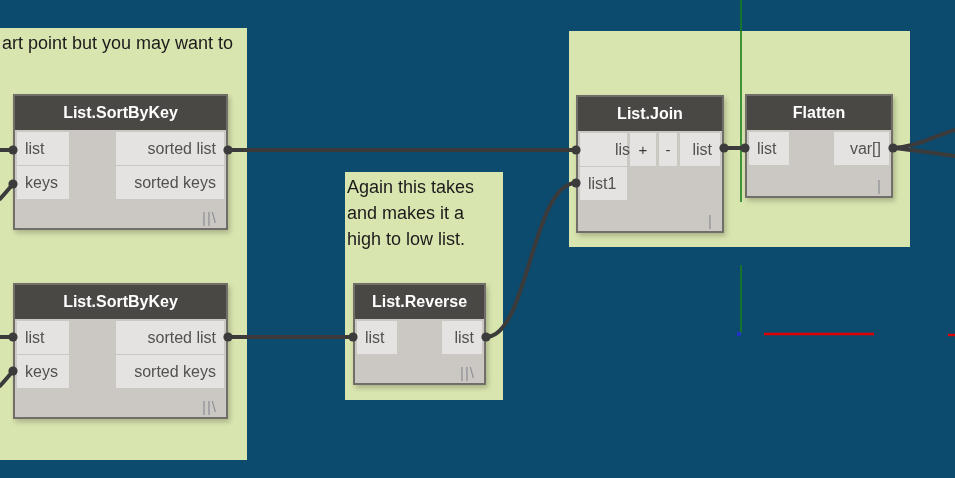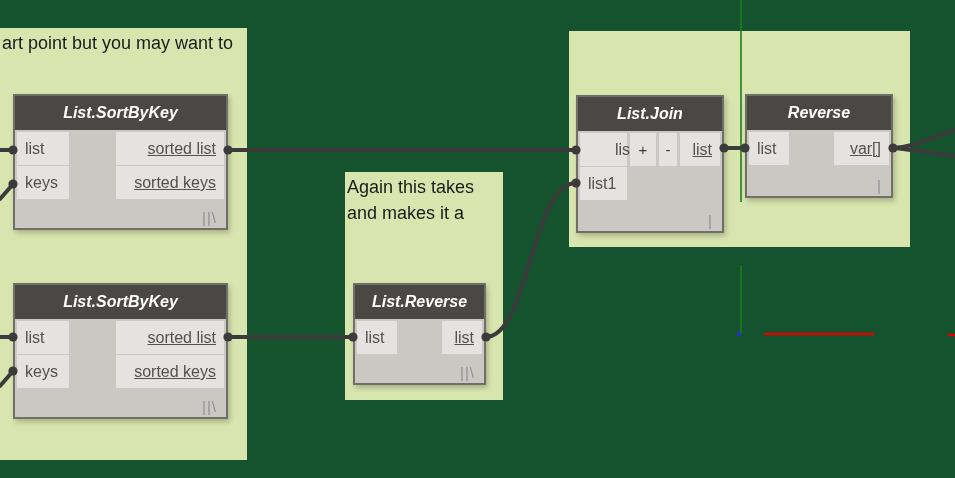--- a/index.html
+++ b/index.html
@@ -1,46 +1,46 @@
 <!DOCTYPE html>
 <html><head>
 <meta charset="utf-8">
 <style>
   html,body { margin:0; padding:0; }
   #canvas {
     position:relative; width:955px; height:478px; overflow:hidden;
-    background:#14532d;
+    background:#0c4a6e;
     font-family:"Liberation Sans", sans-serif;
   }
   .group {
     position:absolute; background:#d9e5af;
   }
   .group-note {
     position:absolute; top:2px; left:2px; right:2px;
     color:#1b1b1b; font-size:18px; line-height:26px;
     white-space:nowrap;
   }
   .node {
     position:absolute; background:#cbc7c3;
     border:2px solid #716e6a; box-sizing:border-box;
     box-shadow:2px 3px 5px rgba(0,0,0,0.22);
   }
   .node-header {
     position:absolute; top:0; left:0; right:0; height:34px;
     background:#4a4845; color:#ffffff;
     font-weight:bold; font-size:16px;
-    display:flex; align-items:center; justify-content:center;font-style:italic;
+    display:flex; align-items:center; justify-content:center;
   }
   .port {
     position:absolute; height:33px; background:#e5e3e1;
     color:#53514f; font-size:16px; line-height:33px;
     box-sizing:border-box;
   }
   .port.in  { left:2px;  padding-left:8px; }
-  .port.out { right:2px; padding-right:8px; text-align:right;text-decoration:underline; }
+  .port.out { right:2px; padding-right:8px; text-align:right; }
   .port.btn { text-align:center; padding:0; color:#3d3b39; font-size:15px; }
   .lacing {
     position:absolute; right:9px; bottom:2px;
     color:#8f8f97; font-size:15px; letter-spacing:1px;
   }
   #overlay {
     position:absolute; top:0; left:0; width:955px; height:478px;
     pointer-events:none;
   }
   
@@ -65,20 +65,21 @@
   <div class="group" id="group-left">
     <div class="group-note">
       <div>art point but you may want to</div>
     </div>
   </div>
 
   <div class="group" id="group-middle">
     <div class="group-note">
       <div>Again this takes</div>
       <div>and makes it a</div>
+      <div>high to low list.</div>
     </div>
   </div>
 
   <div class="group" id="group-right">
     <div class="group-note">
     </div>
   </div>
 
   <div class="node" id="node-sortbykey-1">
     <div class="node-header">List.SortByKey</div>
@@ -109,21 +110,21 @@
     <div class="node-header">List.Join</div>
     <div class="port in row1" style="width:47px;padding-left:35px;">list0</div>
     <div class="port in row2" style="width:47px;padding-left:8px;">list1</div>
     <div class="port btn row1" style="left:52px; width:26px;">+</div>
     <div class="port btn row1" style="left:81px; width:18px;">-</div>
     <div class="port out row1" style="width:40px;">list</div>
     <div class="lacing">|</div>
   </div>
 
   <div class="node" id="node-flatten">
-    <div class="node-header">Reverse</div>
+    <div class="node-header">Flatten</div>
     <div class="port in row1" style="width:40px;">list</div>
     <div class="port out row1" style="width:55px;">var[]</div>
     <div class="lacing">|</div>
   </div>
 
   <svg id="overlay" viewBox="0 0 955 478">
 
     <g>
       <line x1="741" y1="0" x2="741" y2="202" stroke="#1b7e1b" stroke-width="1.6"></line>
       <line x1="741" y1="265" x2="741" y2="333" stroke="#1b7e1b" stroke-width="1.6"></line>

